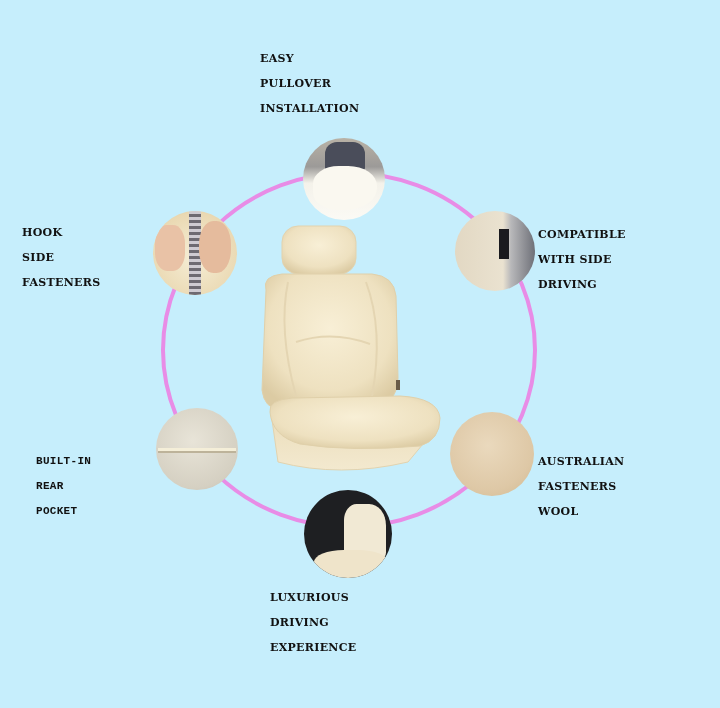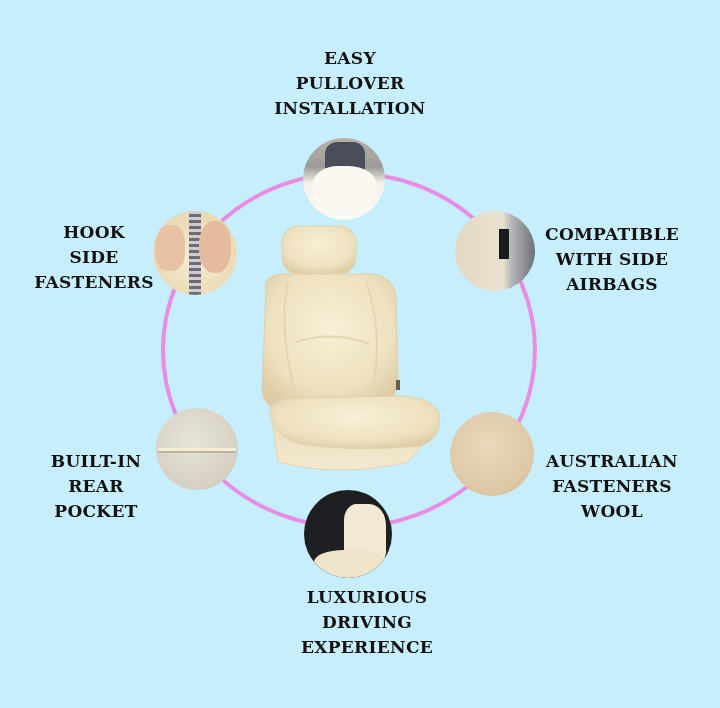--- a/index.html
+++ b/index.html
@@ -1,18 +1,18 @@
 <!DOCTYPE html>
 <html><head>
 <meta charset="utf-8">
 <style>
   html,body{margin:0;padding:0;}
   body{width:720px;height:708px;background:#C6EEFC;position:relative;overflow:hidden;font-family:"DejaVu Serif","Liberation Serif",serif;}
   .ring{position:absolute;left:0;top:0;}
-  .label{position:absolute;text-align:center;font-weight:bold;color:#111;font-size:17px;line-height:25px;letter-spacing:0.3px;white-space:pre-line;font-family:"DejaVu Serif","Liberation Serif",serif;}
+  .label{position:absolute;font-weight:bold;color:#111;font-size:11px;line-height:25px;letter-spacing:0.3px;white-space:pre-line;font-family:"DejaVu Serif","Liberation Serif",serif;}
   .photo{position:absolute;border-radius:50%;overflow:hidden;}
   .seat{position:absolute;left:0;top:0;}
 </style>
 </head>
 <body>
 
 <svg class="ring" width="720" height="708">
   <ellipse cx="349" cy="350" rx="186" ry="177" fill="none" stroke="#E88CE6" stroke-width="4"></ellipse>
 </svg>
 
@@ -57,34 +57,34 @@
 </div>
 <div class="label" style="left:22px;top:220px;width:144px;">HOOK
 SIDE
 FASTENERS</div>
 
 <div class="photo" style="left:455px;top:211px;width:80px;height:80px;background:linear-gradient(90deg,#E2D8C3 0%,#EAE2D0 60%,#B8B8BA 70%,#6E7078 100%);">
   <div style="position:absolute;left:44px;top:18px;width:10px;height:30px;background:#1A1A1E;"></div>
 </div>
 <div class="label" style="left:538px;top:222px;width:148px;">COMPATIBLE
 WITH SIDE
-AIRBAGS</div>
+DRIVING</div>
 
 <div class="photo" style="left:156px;top:408px;width:82px;height:82px;background:radial-gradient(circle at 45% 40%,#E8E4D8 0%,#D5D0C2 70%,#C2BCAC 100%);">
   <div style="position:absolute;left:2px;top:40px;width:78px;height:3px;background:#F4EED8;"></div>
   <div style="position:absolute;left:2px;top:43px;width:78px;height:2px;background:#BDB39A;"></div>
 </div>
-<div class="label" style="left:36px;top:449px;width:120px;">BUILT-IN
+<div class="label" style="left:36px;top:449px;width:120px;font-family:Liberation Mono, monospace;">BUILT-IN
 REAR
 POCKET</div>
 
 <div class="photo" style="left:450px;top:412px;width:84px;height:84px;background:radial-gradient(circle at 45% 40%,#EAD9BD 0%,#DEC8A6 65%,#D0B88F 100%);"></div>
 <div class="label" style="left:538px;top:449px;width:148px;">AUSTRALIAN
 FASTENERS
 WOOL</div>
 
 <div class="photo" style="left:304px;top:490px;width:88px;height:88px;background:#1E1F22;">
   <div style="position:absolute;left:40px;top:14px;width:42px;height:54px;background:#F1E9D4;border-radius:30% 40% 10% 10%;"></div>
   <div style="position:absolute;left:10px;top:60px;width:74px;height:30px;background:#EFE4CA;border-radius:40%;"></div>
 </div>
-<div class="label" style="left:284px;top:585px;width:166px;">LUXURIOUS
+<div class="label" style="left:270px;top:585px;width:166px;">LUXURIOUS
 DRIVING
 EXPERIENCE</div>
 
 </body></html>

